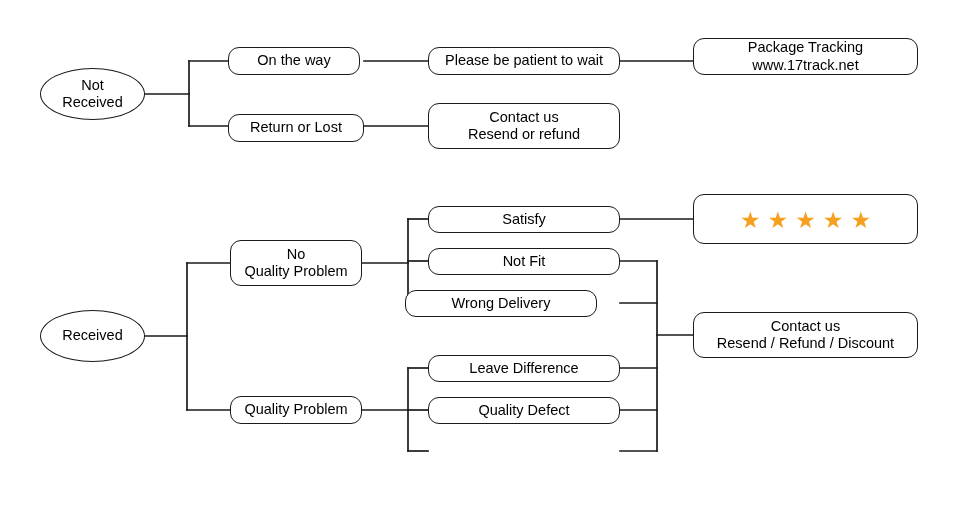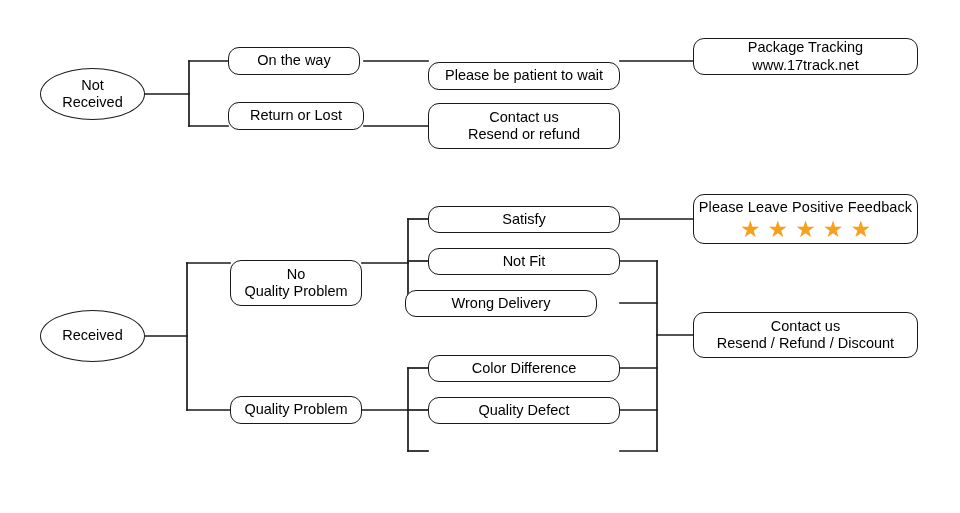--- a/index.html
+++ b/index.html
@@ -129,25 +129,25 @@
     <div>
       <span class="node-line">Not</span>
       <span class="node-line">Received</span>
     </div>
   </div>
 
   <div class="node node-box" style="left:228px; top:47px; width:132px; height:28px; font-size:14.5px;">
     <span class="node-line">On the way</span>
   </div>
 
-  <div class="node node-box" style="left:228px; top:102px; width:136px; height:28px; font-size:14.5px;">
+  <div class="node node-box" style="left:228px; top:114px; width:136px; height:28px; font-size:14.5px;">
     <span class="node-line">Return or Lost</span>
   </div>
 
-  <div class="node node-box" style="left:428px; top:62px; width:192px; height:28px; font-size:14.5px;">
+  <div class="node node-box" style="left:428px; top:47px; width:192px; height:28px; font-size:14.5px;">
     <span class="node-line">Please be patient to wait</span>
   </div>
 
   <div class="node node-box" style="left:428px; top:103px; width:192px; height:46px; font-size:14.5px;">
     <div>
       <span class="node-line">Contact us</span>
       <span class="node-line">Resend or refund</span>
     </div>
   </div>
 
@@ -155,21 +155,21 @@
     <div>
       <span class="node-line">Package Tracking</span>
       <span class="node-line">www.17track.net</span>
     </div>
   </div>
 
   <div class="node node-ellipse" style="left:40px; top:310px; width:105px; height:52px; font-size:14.5px;">
     <span class="node-line">Received</span>
   </div>
 
-  <div class="node node-box" style="left:230px; top:240px; width:132px; height:46px; font-size:14.5px;margin-top:20px;">
+  <div class="node node-box" style="left:230px; top:240px; width:132px; height:46px; font-size:14.5px;">
     <div>
       <span class="node-line">No</span>
       <span class="node-line">Quality Problem</span>
     </div>
   </div>
 
   <div class="node node-box" style="left:230px; top:396px; width:132px; height:28px; font-size:14.5px;">
     <span class="node-line">Quality Problem</span>
   </div>
 
@@ -179,30 +179,29 @@
 
   <div class="node node-box" style="left:428px; top:206px; width:192px; height:27px; font-size:14.5px;">
     <span class="node-line">Satisfy</span>
   </div>
 
   <div class="node node-box" style="left:405px; top:290px; width:192px; height:27px; font-size:14.5px;">
     <span class="node-line">Wrong Delivery</span>
   </div>
 
   <div class="node node-box" style="left:428px; top:355px; width:192px; height:27px; font-size:14.5px;">
-    <span class="node-line">Color Difference</span>
+    <span class="node-line">Leave Difference</span>
   </div>
 
   <div class="node node-box" style="left:428px; top:397px; width:192px; height:27px; font-size:14.5px;">
     <span class="node-line">Quality Defect</span>
   </div>
 
 
   <div class="node node-box stars-node" style="left:693px; top:194px; width:225px; height:50px;">
-    <span class="node-line fb-caption">Please Leave Positive Feedback</span>
     <span class="stars-row">
       <span class="star-glyph" style="color:#f5a01e;">★</span>
       <span class="star-glyph" style="color:#f5a01e;">★</span>
       <span class="star-glyph" style="color:#f5a01e;">★</span>
       <span class="star-glyph" style="color:#f5a01e;">★</span>
       <span class="star-glyph" style="color:#f5a01e;">★</span>
     </span>
   </div>
 
   <div class="node node-box" style="left:693px; top:312px; width:225px; height:46px; font-size:14.5px;">

